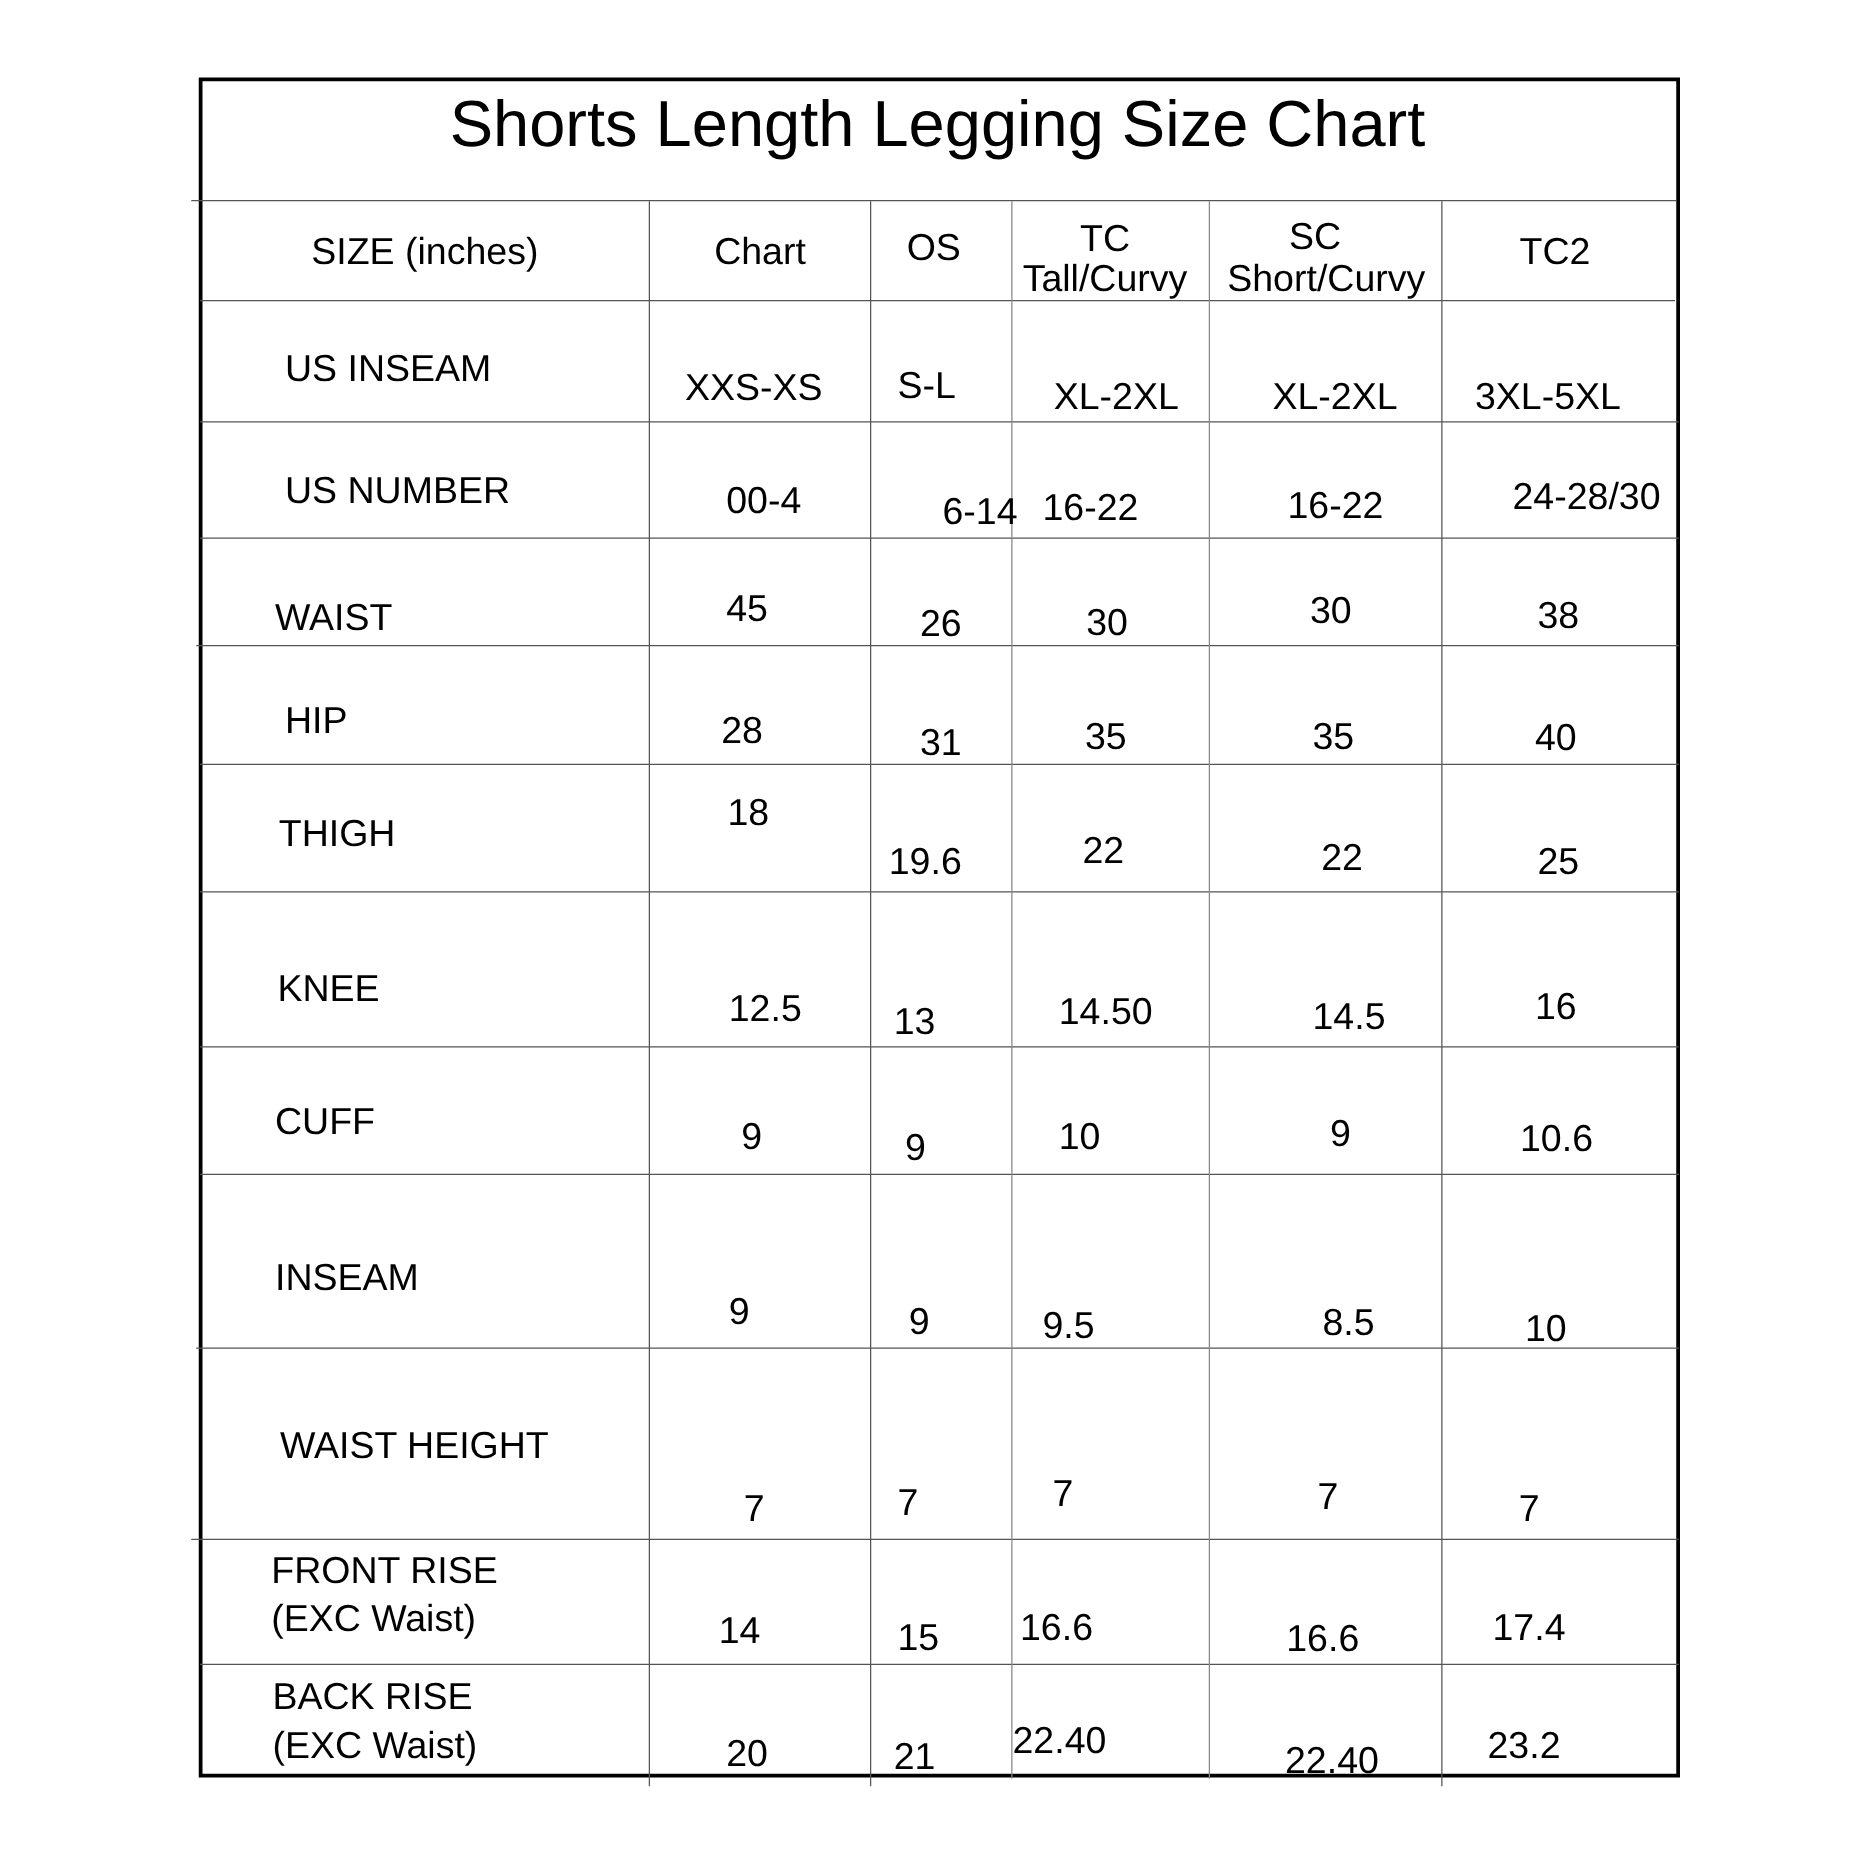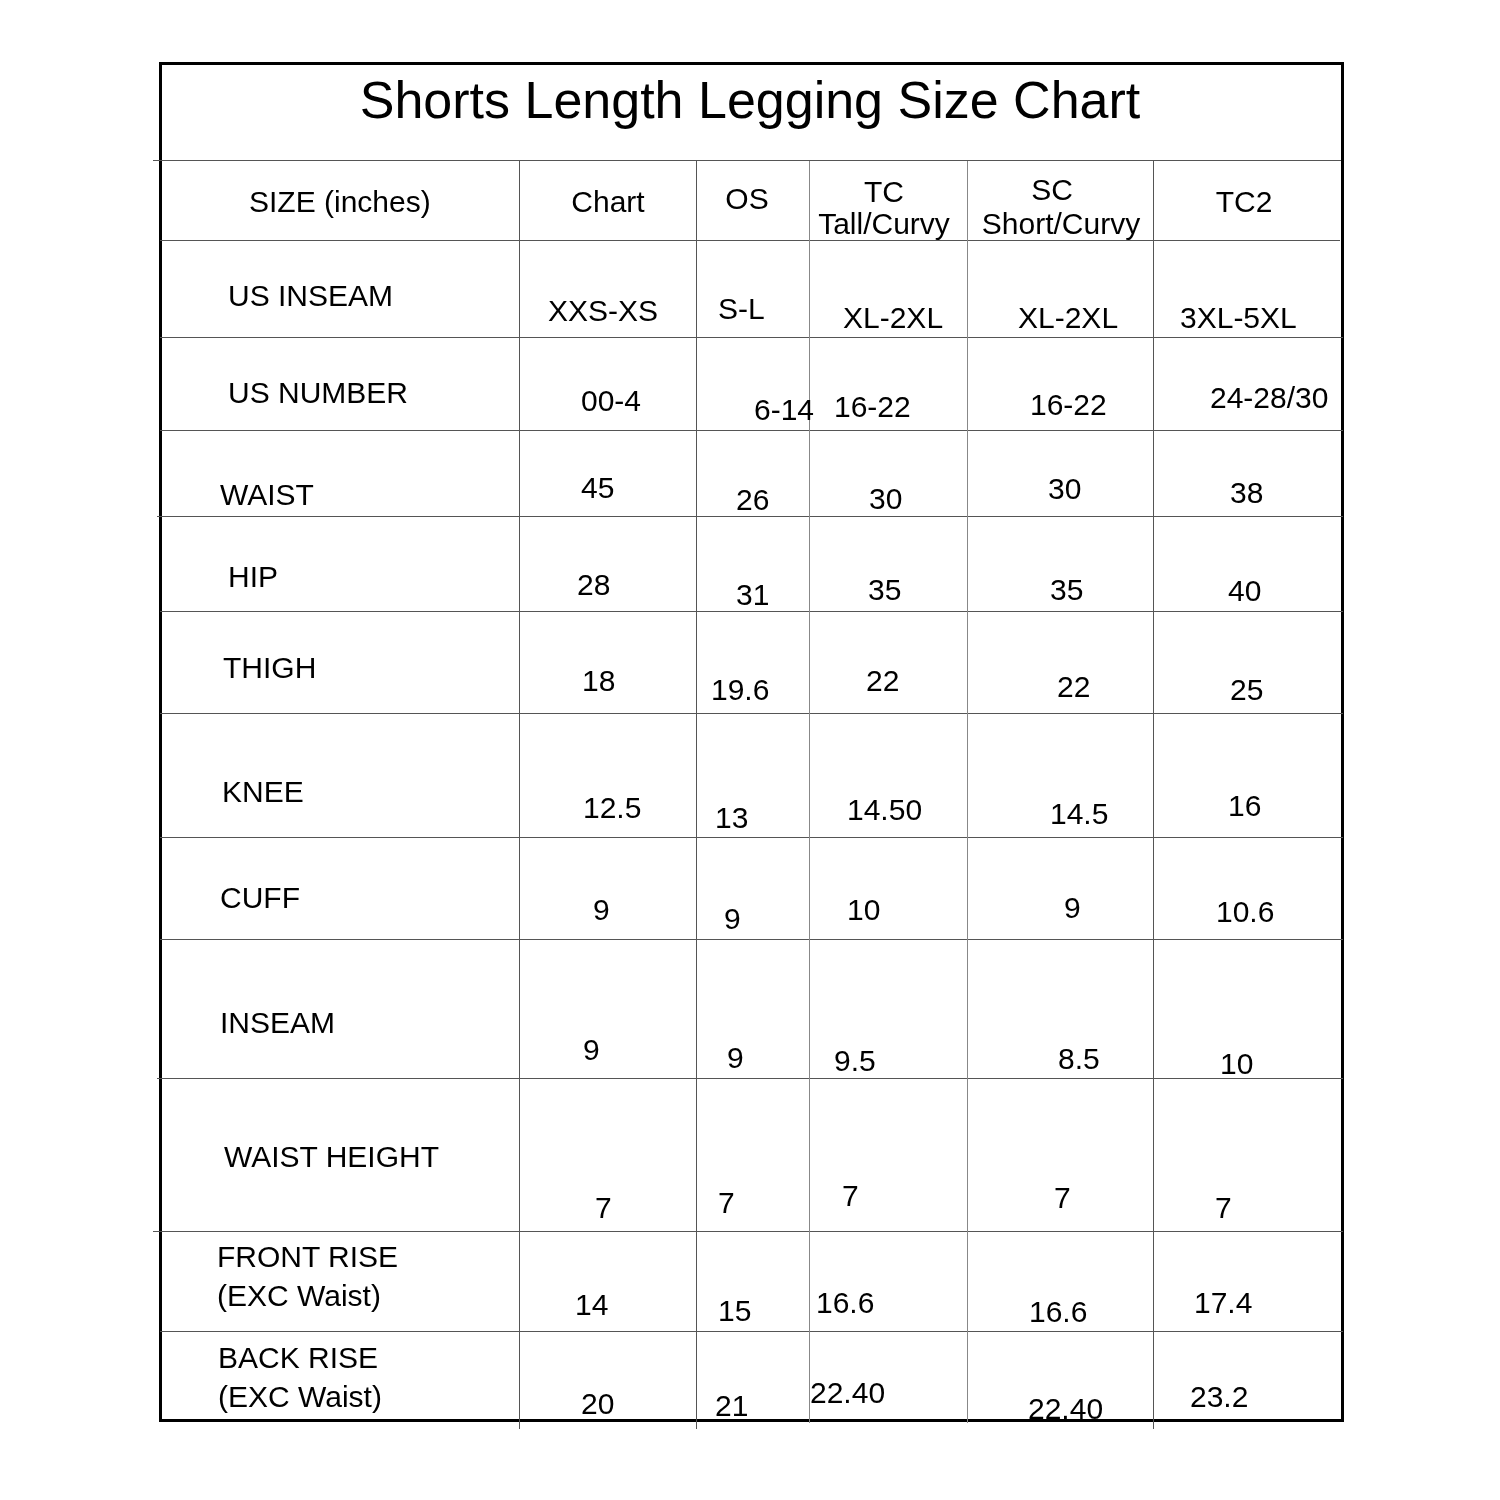--- a/index.html
+++ b/index.html
@@ -67,21 +67,21 @@
 <div class="cell" style="left:1230px;top:477px;">38</div>
 
 <div class="cell" style="left:228px;top:561px;">HIP</div>
 <div class="cell" style="left:577px;top:569px;">28</div>
 <div class="cell" style="left:736px;top:579px;">31</div>
 <div class="cell" style="left:868px;top:574px;">35</div>
 <div class="cell" style="left:1050px;top:574px;">35</div>
 <div class="cell" style="left:1228px;top:575px;">40</div>
 
 <div class="cell" style="left:223px;top:652px;">THIGH</div>
-<div class="cell" style="left:582px;top:665px;">18</div>
+<div class="cell" style="left:582px;top:635px;">18</div>
 <div class="cell" style="left:711px;top:674px;">19.6</div>
 <div class="cell" style="left:866px;top:665px;">22</div>
 <div class="cell" style="left:1057px;top:671px;">22</div>
 <div class="cell" style="left:1230px;top:674px;">25</div>
 
 <div class="cell" style="left:222px;top:776px;">KNEE</div>
 <div class="cell" style="left:583px;top:792px;">12.5</div>
 <div class="cell" style="left:715px;top:802px;">13</div>
 <div class="cell" style="left:847px;top:794px;">14.50</div>
 <div class="cell" style="left:1050px;top:798px;">14.5</div>

